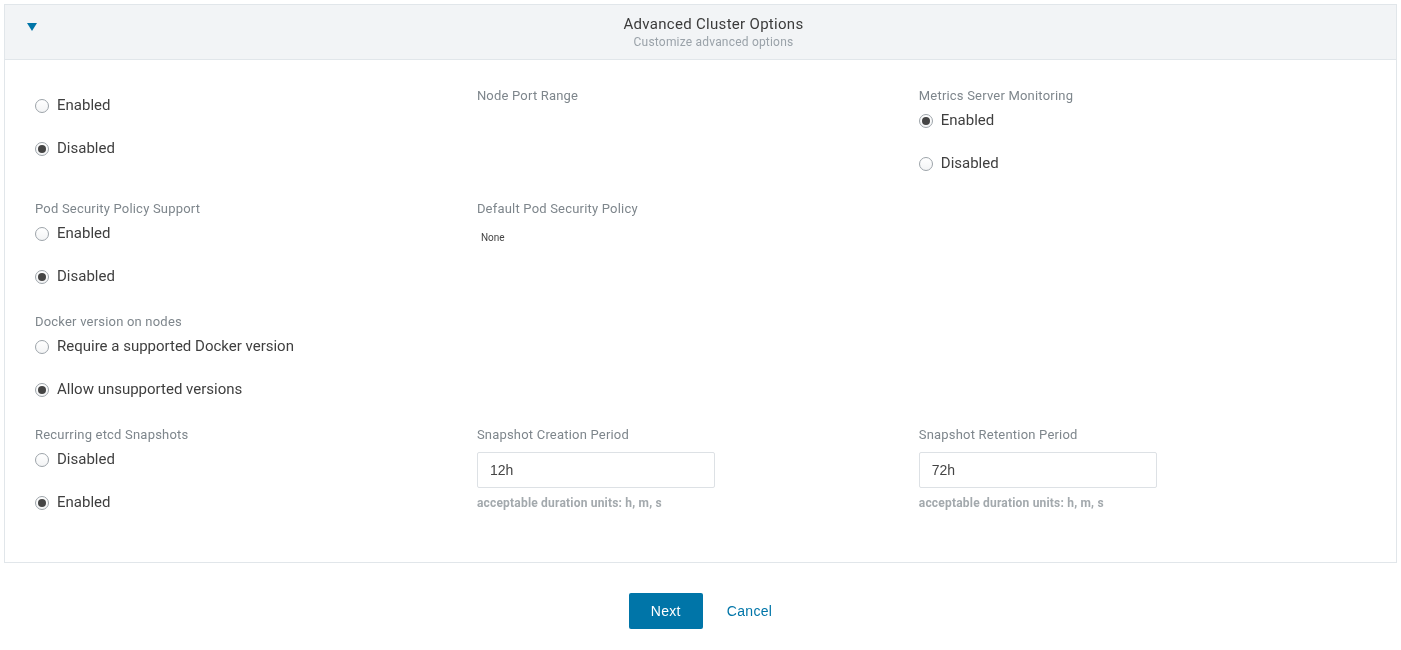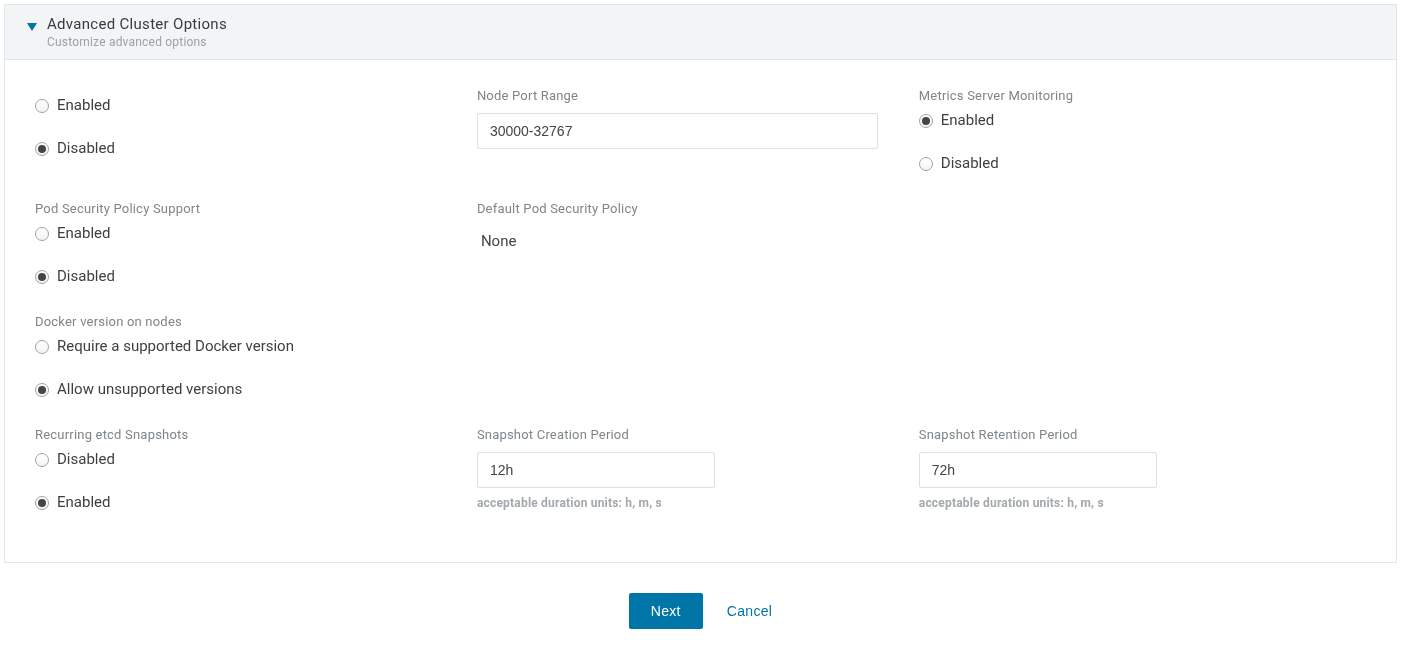--- a/index.html
+++ b/index.html
@@ -12,20 +12,21 @@
   }
   .panel {
     border: 1px solid #e1e6ea;
     margin: 4px;
   }
   .panel-header {
     background: #f2f4f6;
     padding: 10px 16px 10px 42px;
     position: relative;
     border-bottom: 1px solid #e1e6ea;
+    text-align: center;
   }
   .panel-header .triangle {
     position: absolute;
     left: 22px;
     top: 18px;
   }
   .triangle-down {
     width: 0; height: 0;
     border-left: 5px solid transparent;
     border-right: 5px solid transparent;
@@ -99,21 +100,21 @@
     border: 1px solid #dde1e5;
     border-radius: 2px;
     padding: 0 12px;
     font-size: 14px;
     color: #444;
     background: #fff;
     outline: none;
   }
   .text-input.narrow { max-width: 238px; }
   .text-value {
-    font-size: 15px;
+    font-size: 10px;
     color: #454545;
     padding: 6px 4px;
   }
   .hint {
     font-size: 12px;
     color: #a3a9ad;
     margin-top: 8px;
     letter-spacing: 0.2px;
     font-weight: bold;
   }
@@ -165,21 +166,20 @@
             <span>Enabled</span>
           </label>
           <label class="radio-item">
             <span class="radio-circle selected"></span>
             <span>Disabled</span>
           </label>
         </div>
       </div>
       <div class="col">
         <span class="field-label">Node Port Range</span>
-        <input class="text-input" value="30000-32767" style="">
       </div>
       <div class="col">
         <span class="field-label">Metrics Server Monitoring</span>
         <div class="radio-group">
           <label class="radio-item">
             <span class="radio-circle selected"></span>
             <span>Enabled</span>
           </label>
           <label class="radio-item">
             <span class="radio-circle"></span>

